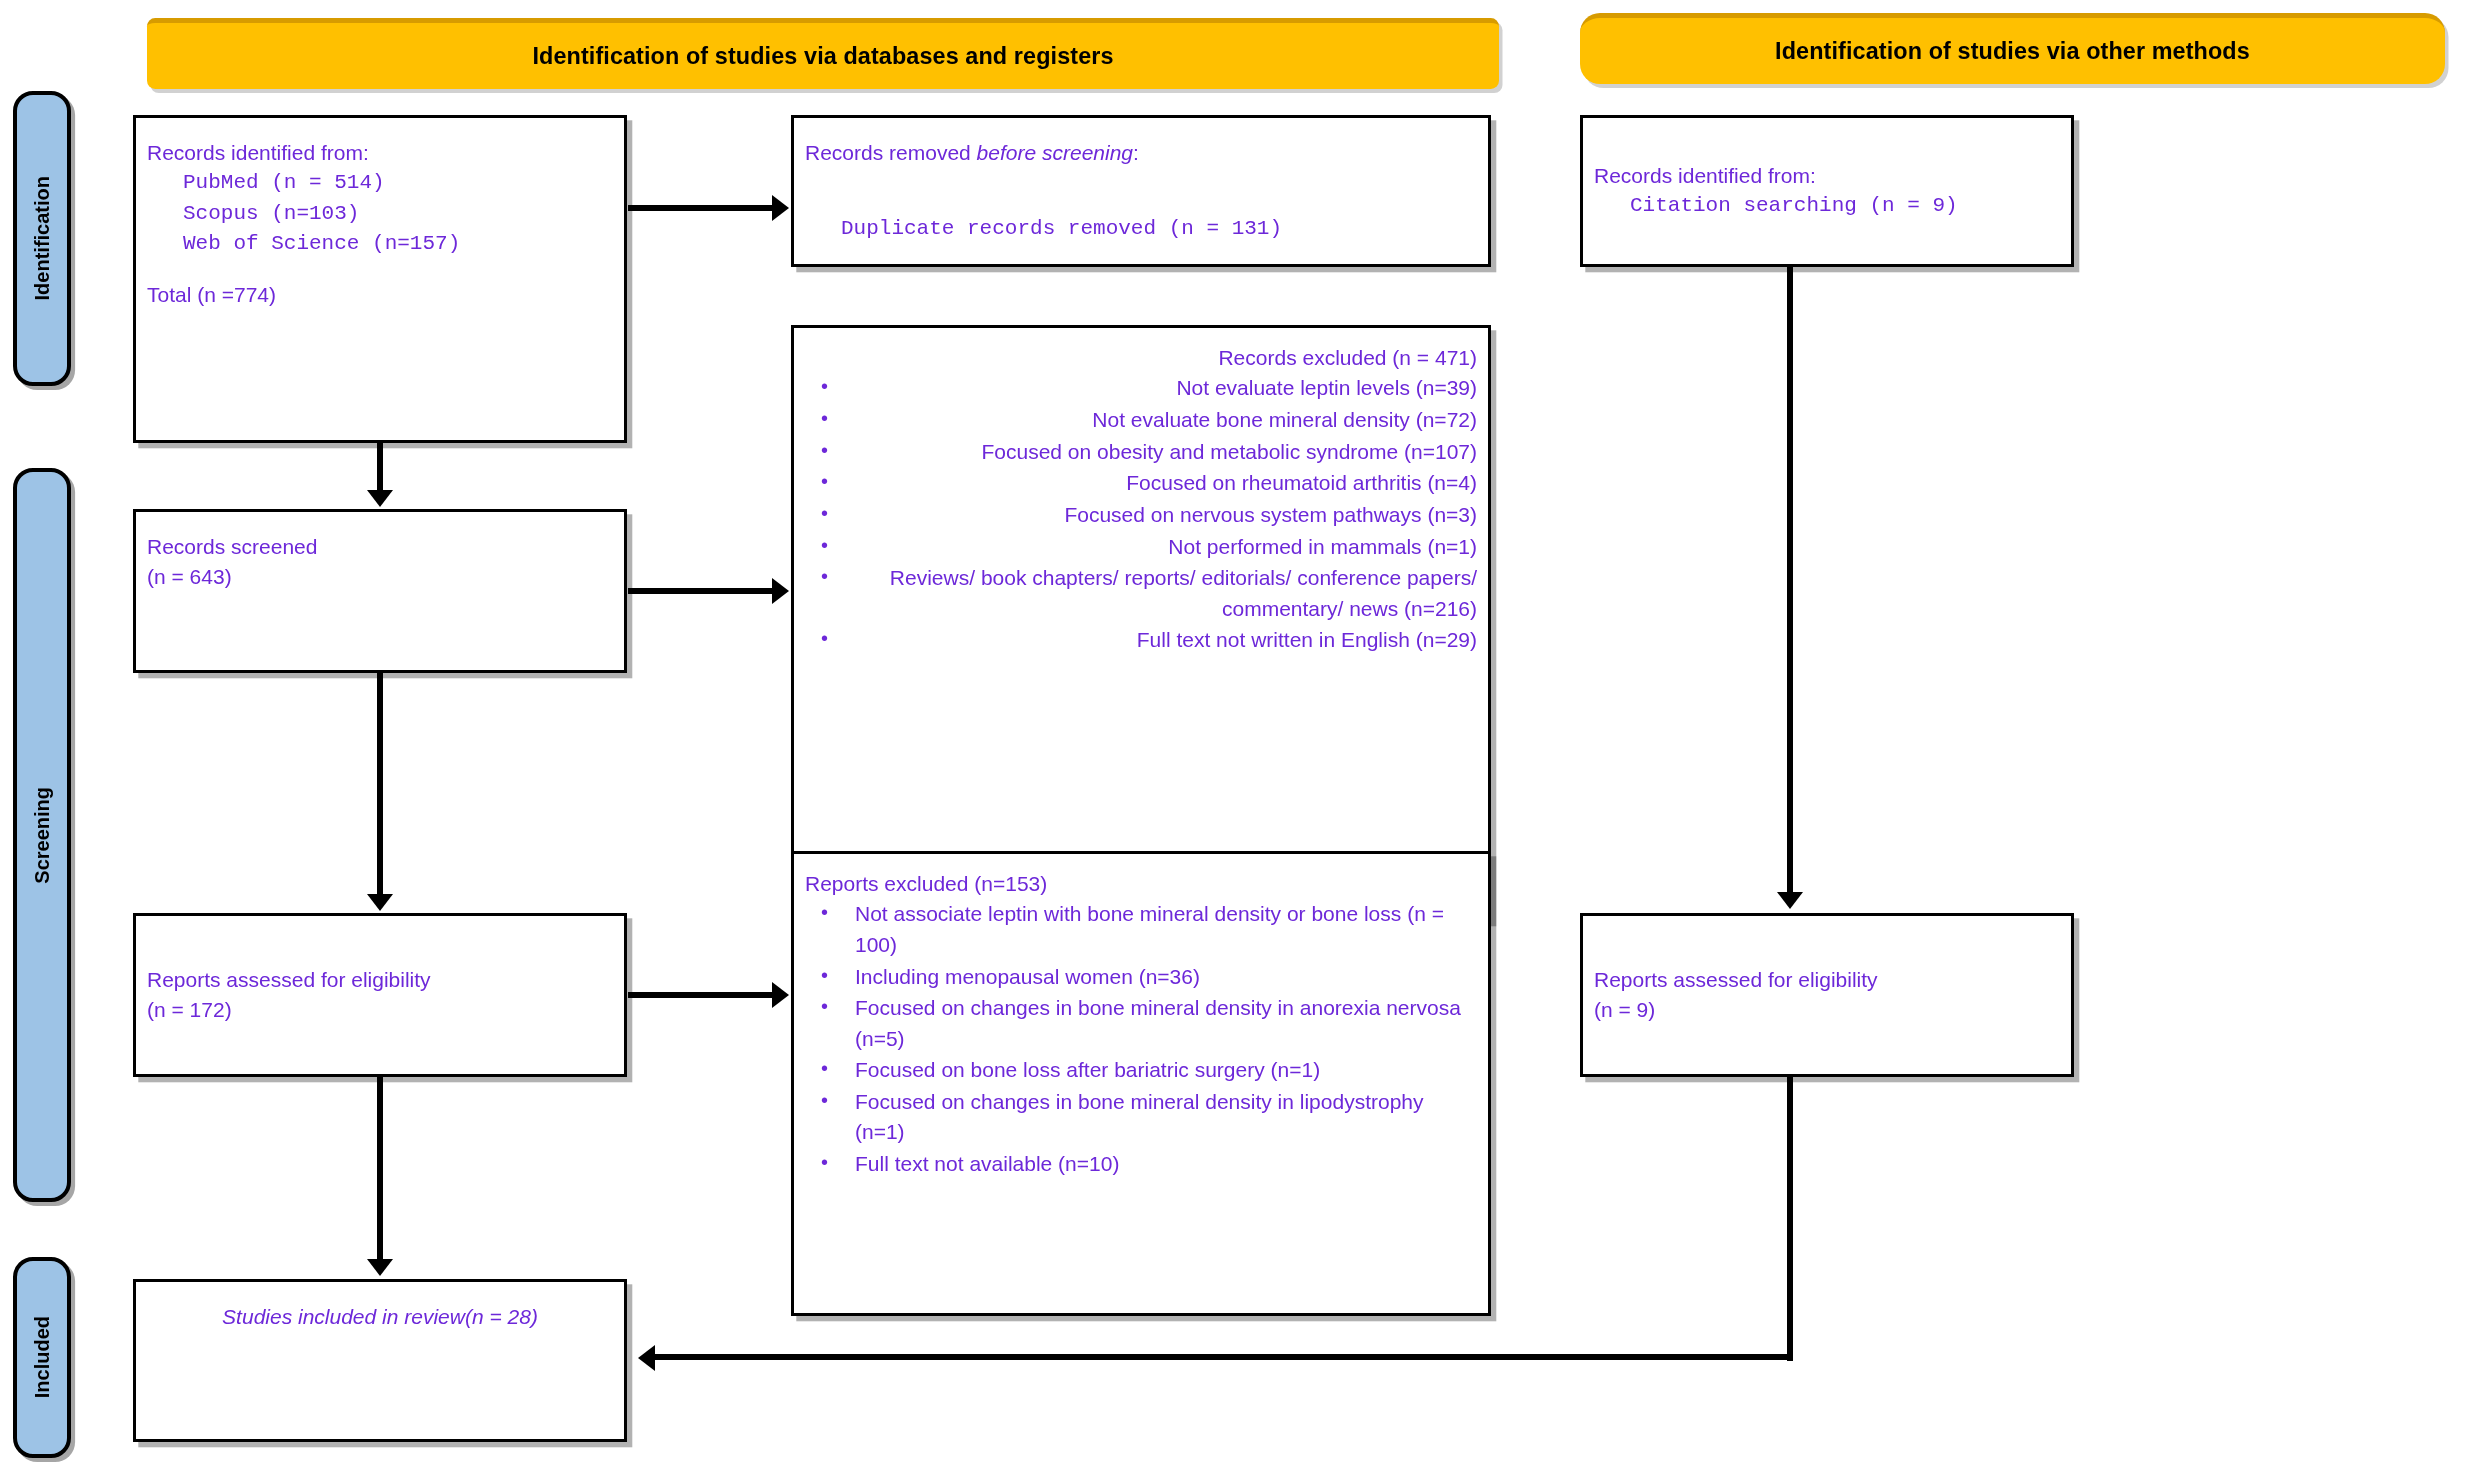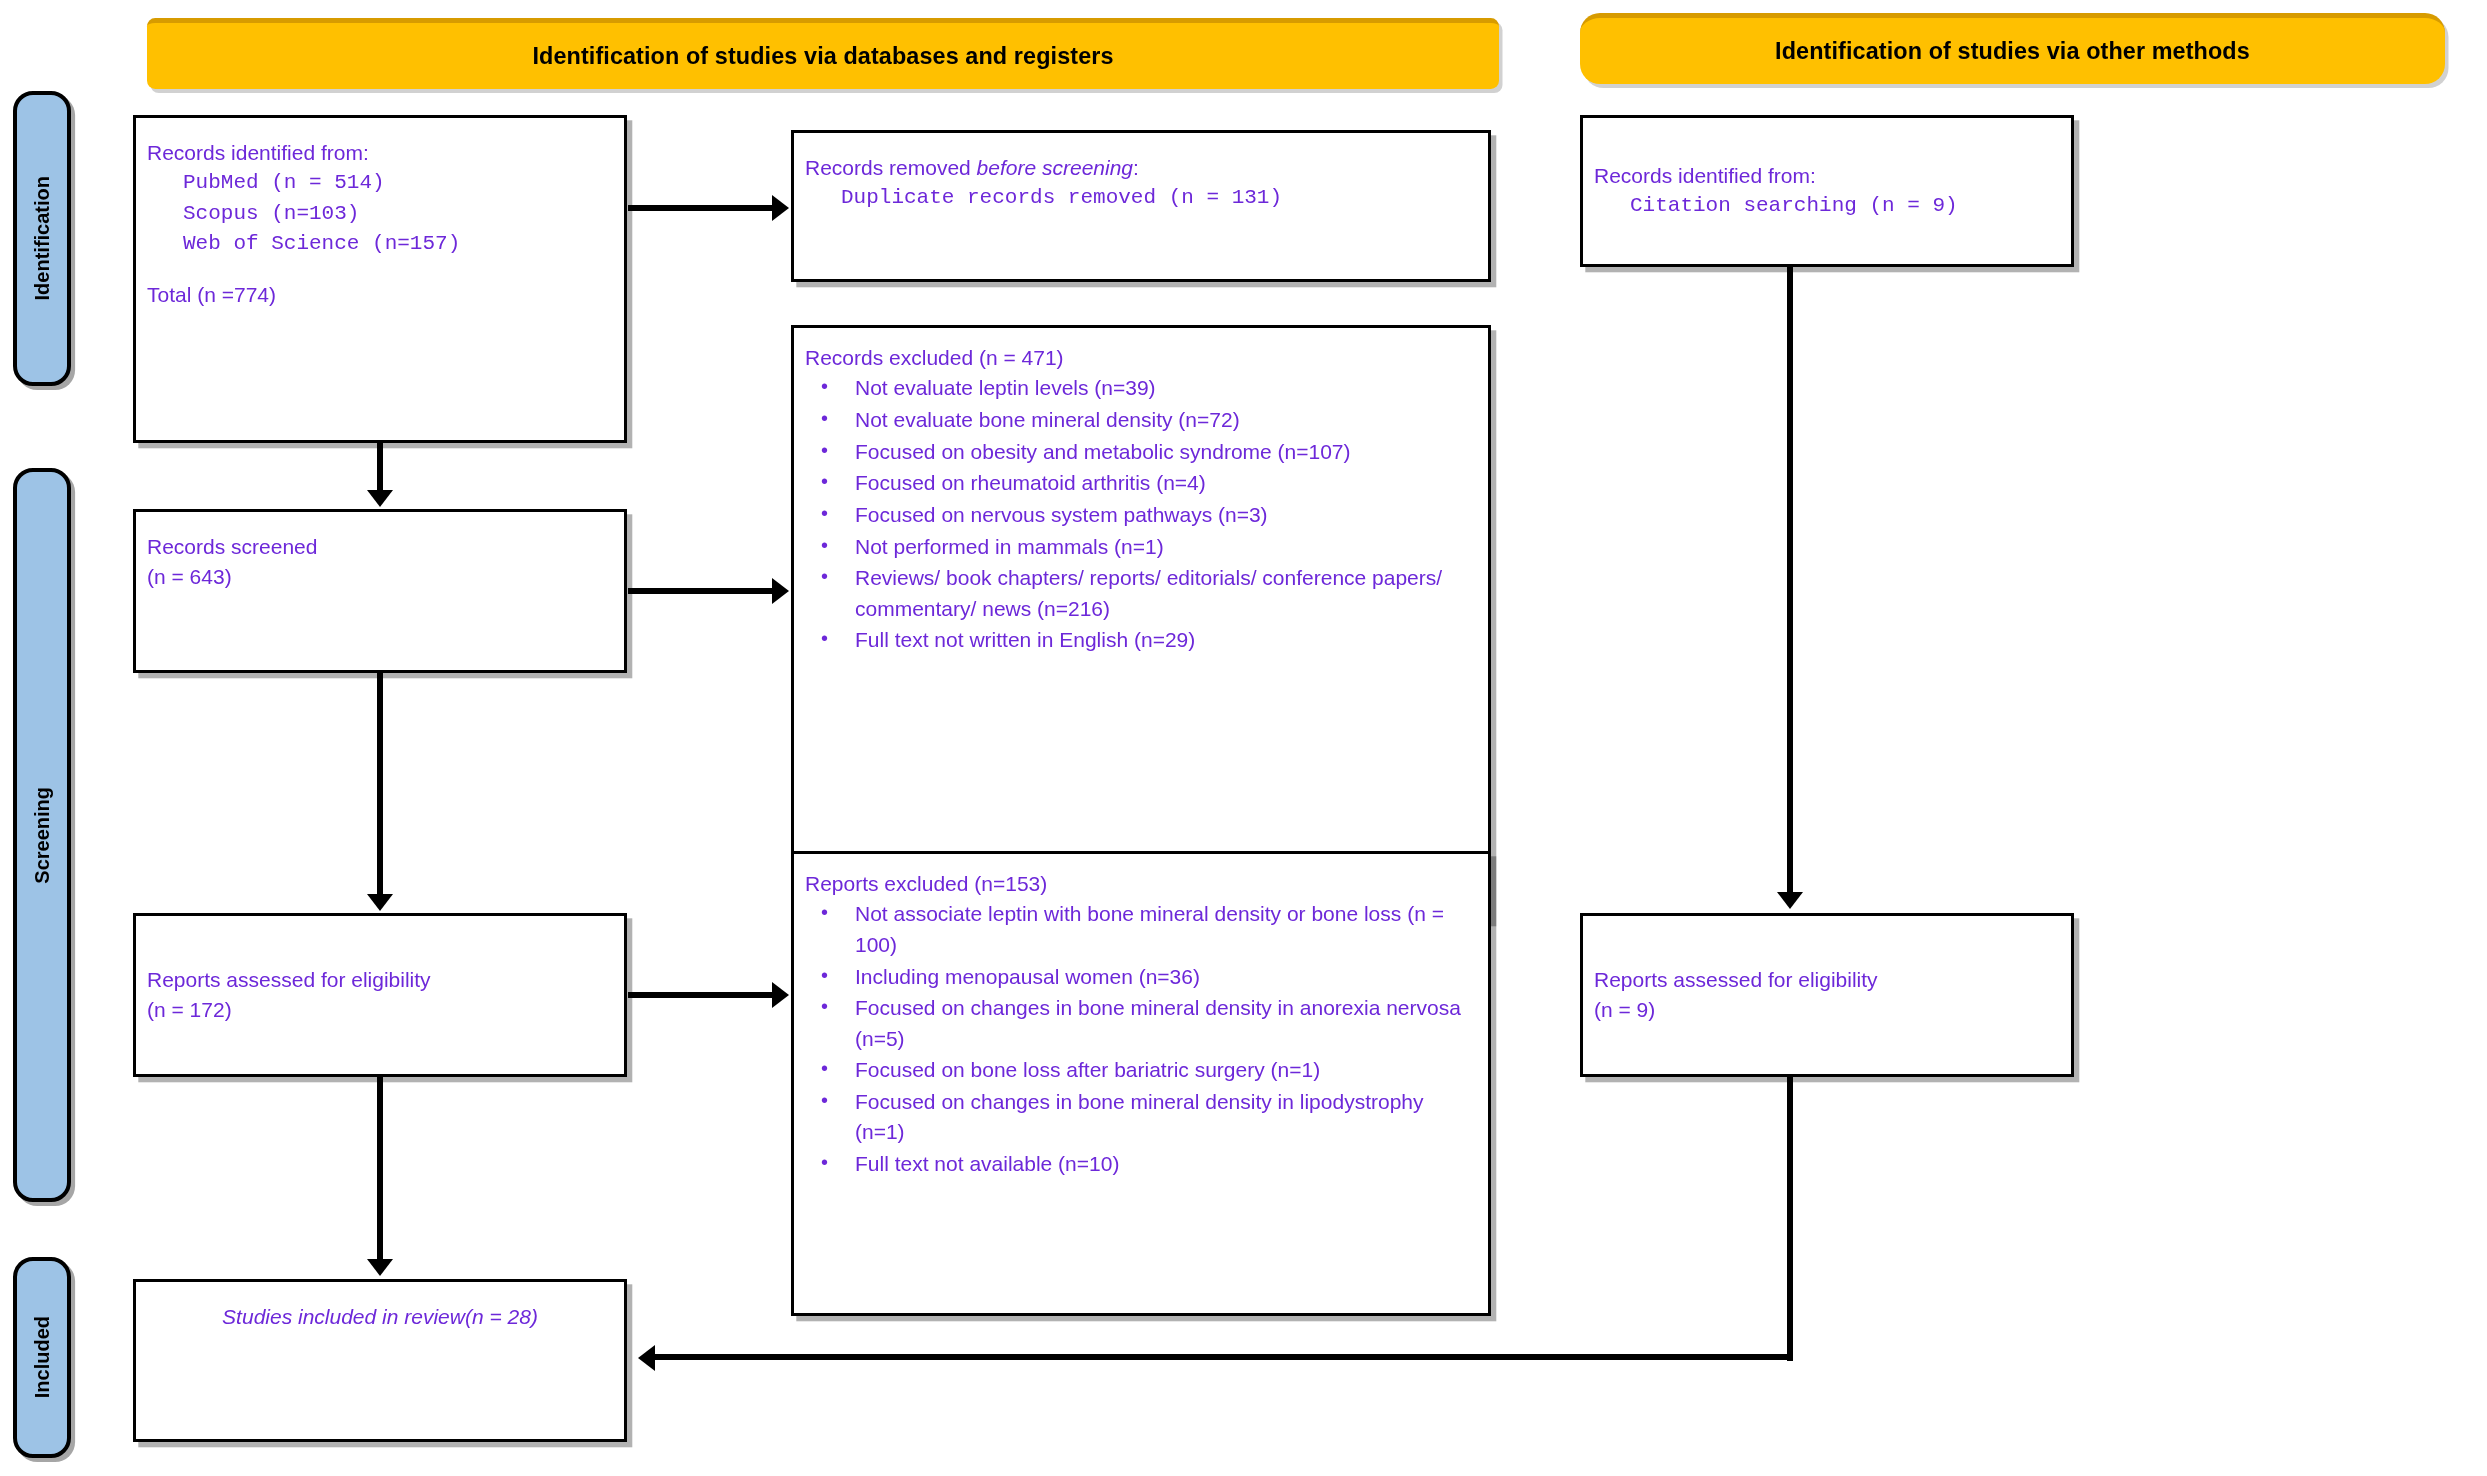--- a/index.html
+++ b/index.html
@@ -155,26 +155,26 @@
   <div class="box" style="left:133px; top:913px; width:494px; height:164px; font-size:21px; display:flex; flex-direction:column; justify-content:center;">
     <div class="line">Reports assessed for eligibility</div>
     <div class="line">(n = 172)</div>
   </div>
 
   <div class="box" style="left:133px; top:1279px; width:494px; height:163px; font-size:21px; display:flex; justify-content:center;font-style:italic;">
     <div class="line">Studies included in review</div>
     <div class="line">(n = 28)</div>
   </div>
 
-  <div class="box" style="left:791px; top:130px; width:700px; height:152px; font-size:21px; display:flex; flex-direction:column; justify-content:flex-start;">
+  <div class="box" style="left:791px; top:115px; width:700px; height:152px; font-size:21px; display:flex; flex-direction:column; justify-content:space-between;">
     <div class="line"><span>Records removed </span><span class="ital">before screening</span><span>:</span></div>
     <div class="line indent">Duplicate records removed (n = 131)</div>
   </div>
 
-  <div class="box" style="left:791px; top:325px; width:700px; height:596px; font-size:21px; padding-top:15px;">
+  <div class="box" style="left:791px; top:325px; width:700px; height:596px; font-size:21px; padding-top:15px;text-align:right;">
     <div class="line">Records excluded (n = 471)</div>
     <ul class="bul">
       <li>Not evaluate leptin levels (n=39)</li>
       <li>Not evaluate bone mineral density (n=72)</li>
       <li>Focused on obesity and metabolic  syndrome (n=107)</li>
       <li>Focused on rheumatoid arthritis (n=4)</li>
       <li>Focused on nervous system pathways (n=3)</li>
       <li>Not performed in mammals (n=1)</li>
       <li>Reviews/ book chapters/ reports/ editorials/ conference papers/ commentary/ news (n=216)</li>
       <li>Full text not written in English (n=29)</li>

